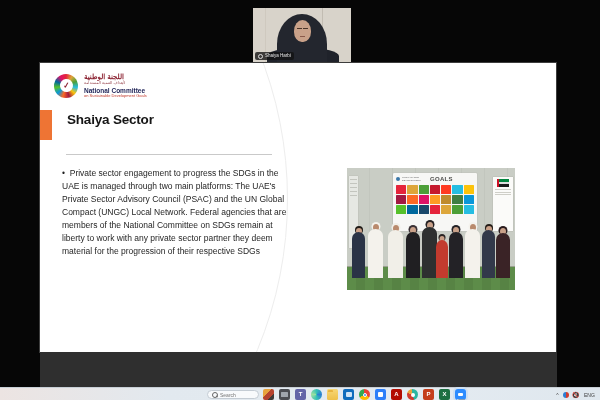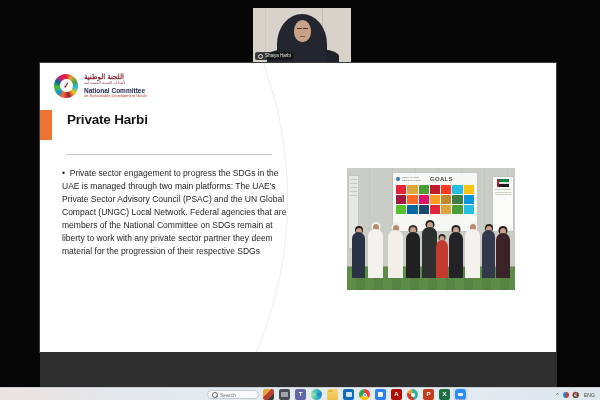--- a/index.html
+++ b/index.html
@@ -152,21 +152,21 @@
       </div>
       <div class="logo-text">
         <span class="logo-ar1">اللجنة الوطنية</span>
         <span class="logo-ar2">لأهداف التنمية المستدامة</span>
         <span class="logo-en1">National Committee</span>
         <span class="logo-en2">on Sustainable Development Goals</span>
       </div>
     </div>
 
     <div class="accent-bar" id="accent-bar" style="background: rgb(238, 116, 52);"></div>
-    <div class="slide-title">Private Harbi</div>
+    <div class="slide-title">Shaiya Sector</div>
     <div class="title-rule"></div>
 
     <div class="body-text"><span>•</span>&nbsp;&nbsp;<span>Private sector engagement to progress the SDGs in the UAE is managed through two main platforms: The UAE's Private Sector Advisory Council (PSAC) and the UN Global Compact (UNGC) Local Network. Federal agencies that are members of the National Committee on SDGs remain at liberty to work with any private sector partner they deem material for the progression of their respective SDGs</span></div>
 
     <div class="photo">
       <div class="wall"></div>
       <div class="left-banner">
         <div></div>
           <div></div>
           <div></div>

